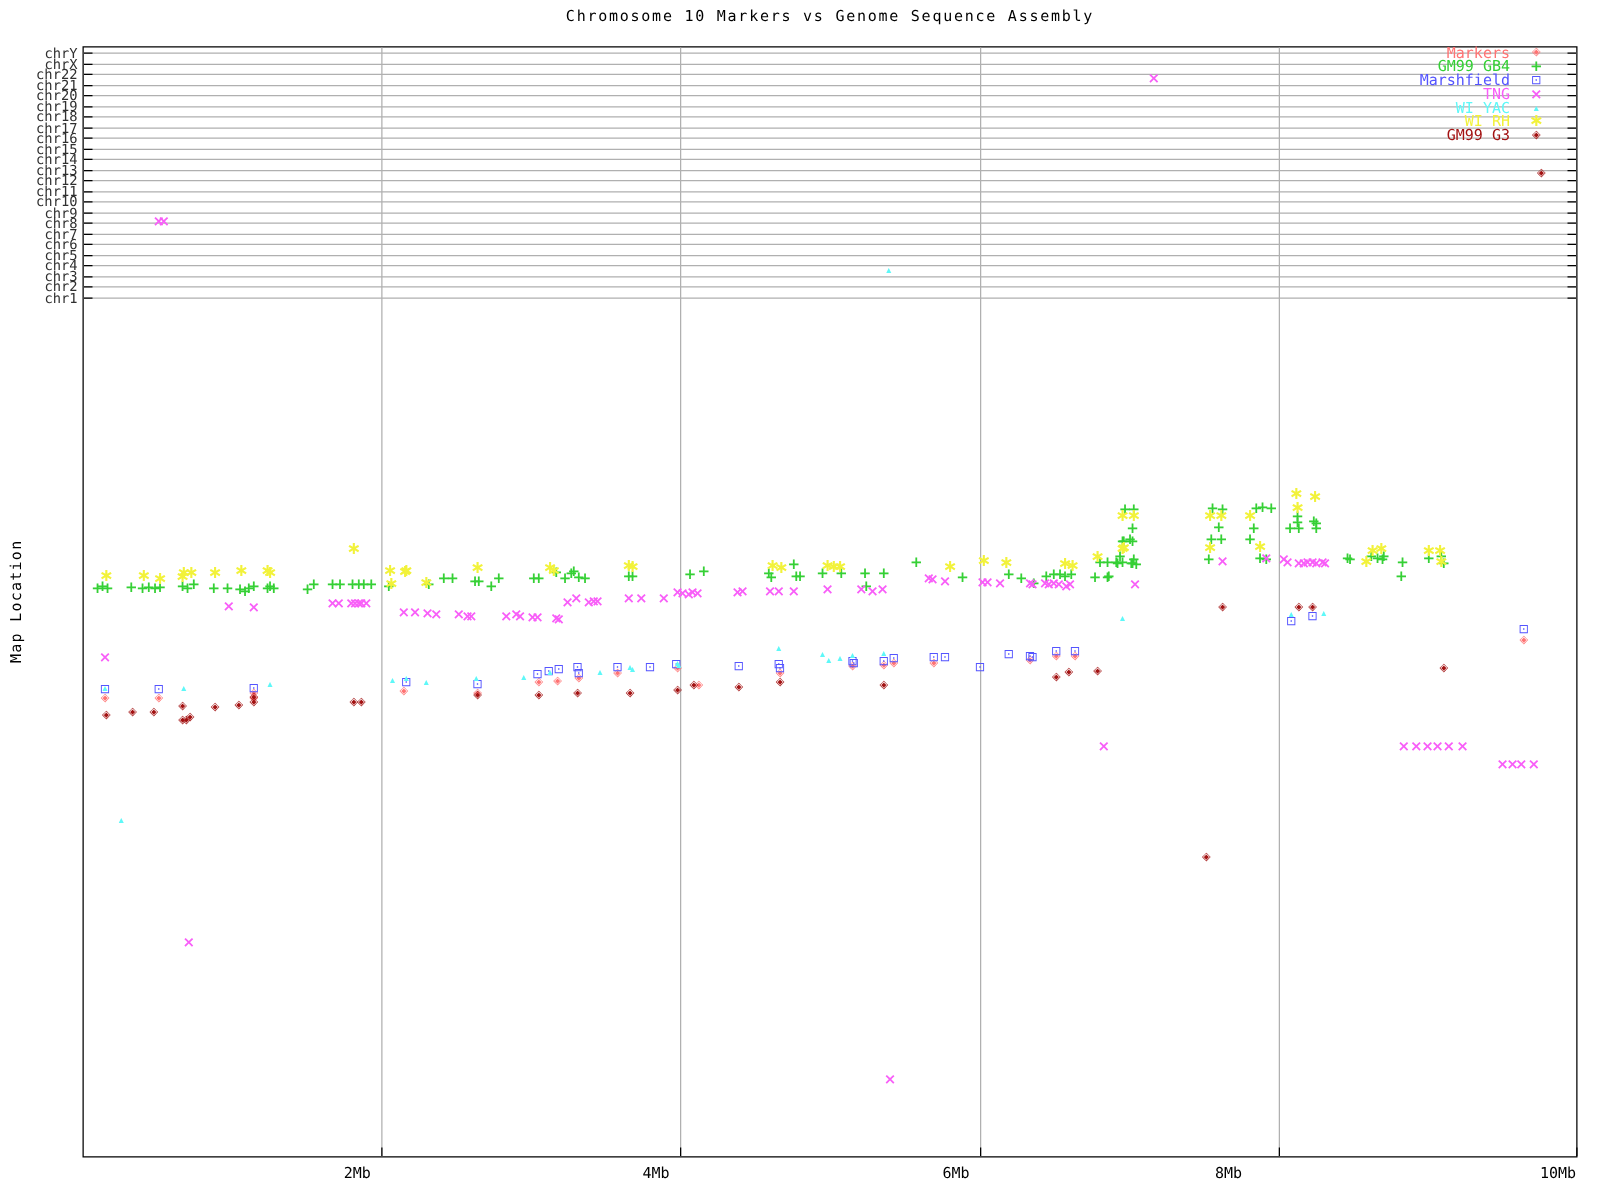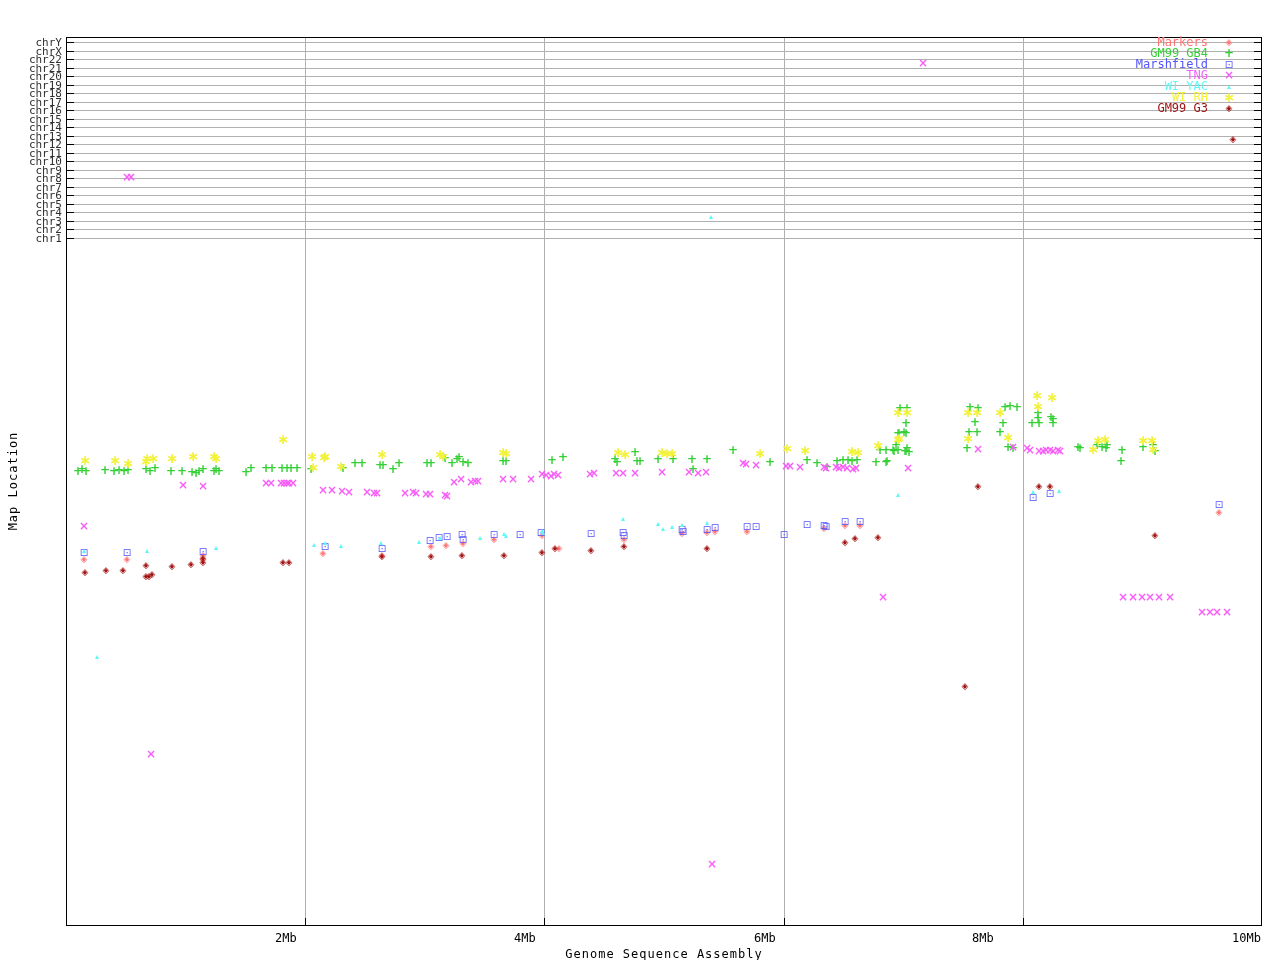--- a/index.html
+++ b/index.html
@@ -24,22 +24,22 @@
   .g-x{font-size:12px;font-weight:bold;}
   .g-ast{font-size:14px;font-weight:bold;}
   .g-sq{font-size:10px;}
   .g-tri{font-size:8px;}
   .g-dia{font-size:9px;}
 </style>
 </head>
 <body>
 
 <div id="page">
+  <div class="abs" id="chart-title">Chromosome 10 Markers vs Genome Sequence Assembly</div>
   <div class="abs" id="y-axis-title">Map Location</div>
-  <div class="abs" id="x-axis-title">Genome Sequence Assembly</div>
   <div class="abs" id="plot-box"></div>
   <div class="abs" id="grid-layer" style="left:0;top:0;">
       <div class="abs hgrid" style="left: 67px; top: 42px; width: 1194px;"></div>
       <div class="abs tick" style="left: 67px; top: 42px; width: 7px; height: 1px;"></div>
       <div class="abs tick" style="left: 1254px; top: 42px; width: 7px; height: 1px;"></div>
       <div class="abs hgrid" style="left: 67px; top: 51px; width: 1194px;"></div>
       <div class="abs tick" style="left: 67px; top: 51px; width: 7px; height: 1px;"></div>
       <div class="abs tick" style="left: 1254px; top: 51px; width: 7px; height: 1px;"></div>
       <div class="abs hgrid" style="left: 67px; top: 59px; width: 1194px;"></div>
       <div class="abs tick" style="left: 67px; top: 59px; width: 7px; height: 1px;"></div>

